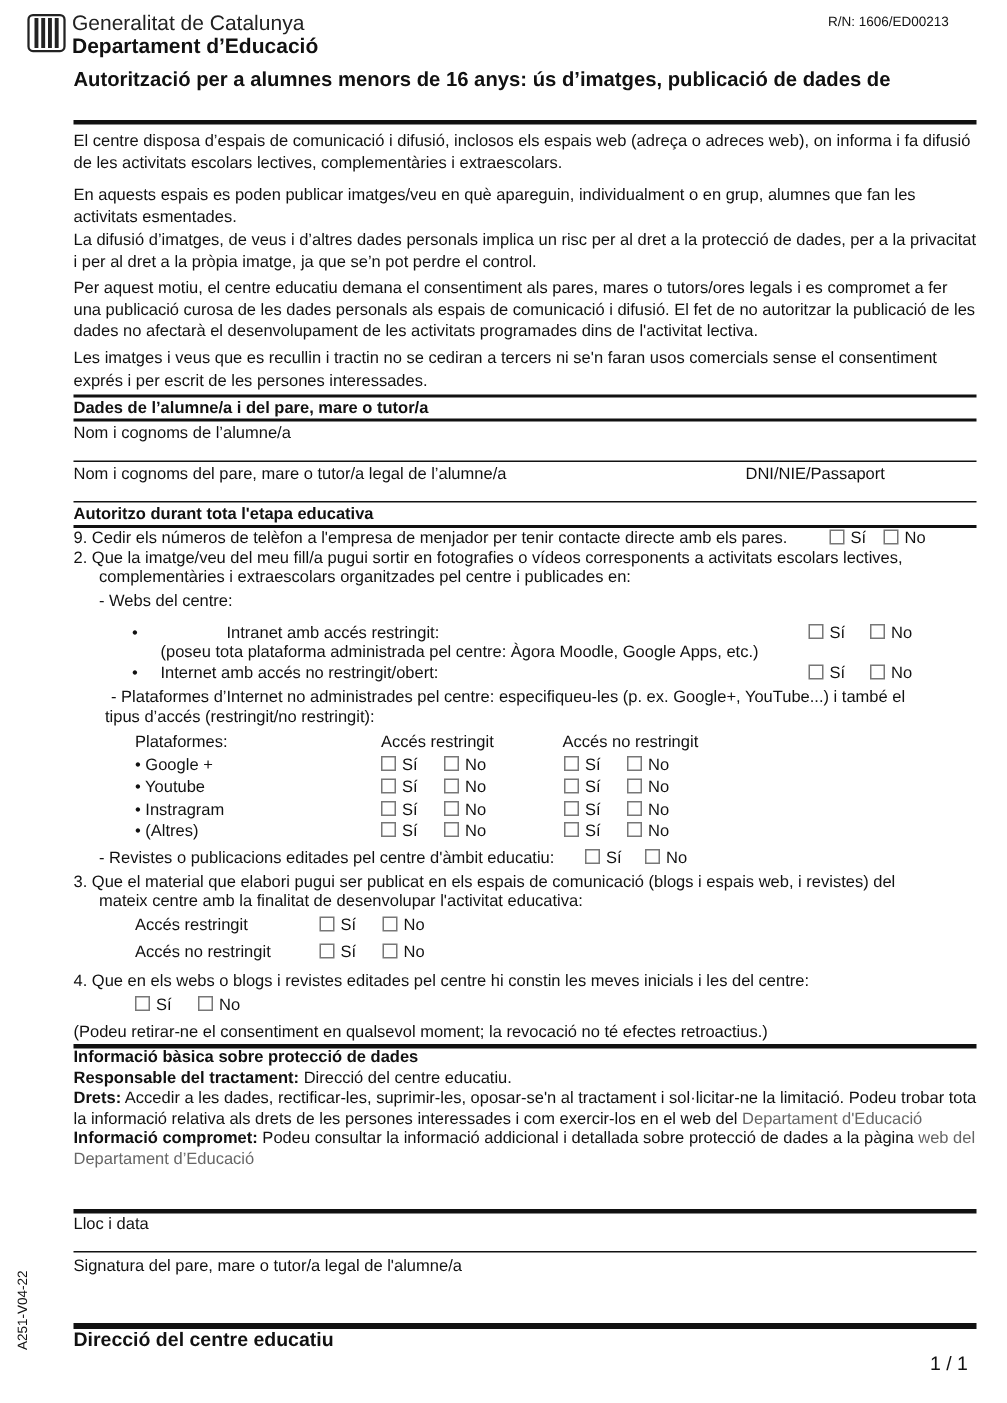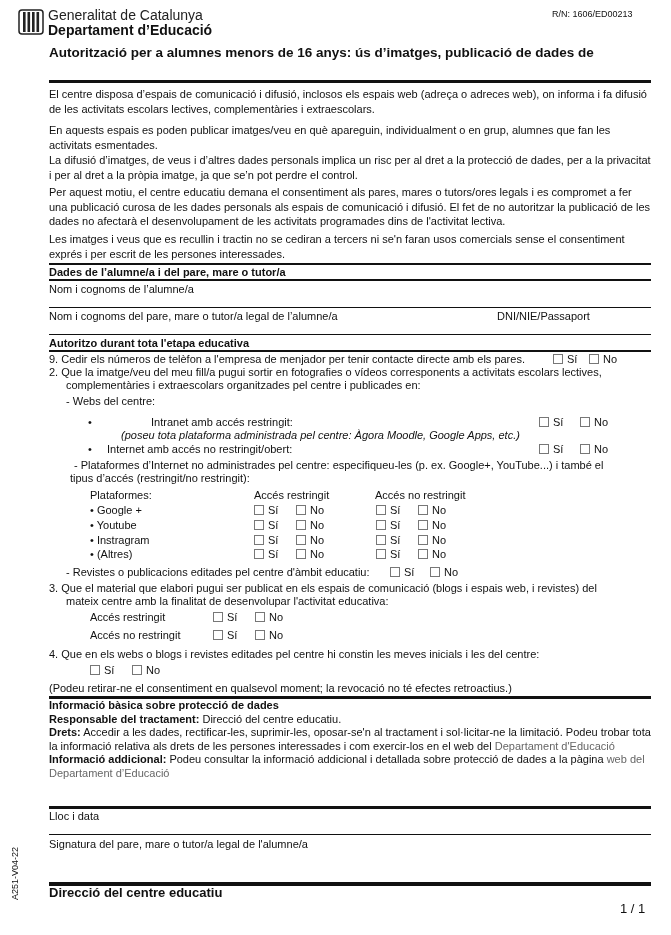--- a/index.html
+++ b/index.html
@@ -67,21 +67,21 @@
 <div class="abs lbl" style="left:49px;top:353px;">9.  Cedir els números de telèfon a l'empresa de menjador per tenir contacte directe amb els pares.</div>
 <span class="opt" style="left:553px;top:353px;"><span class="cb"></span><span>Sí</span></span>
 <span class="opt" style="left:589px;top:353px;"><span class="cb"></span><span>No</span></span>
 
 <div class="abs lbl" style="left:49px;top:366px;">2.  Que la imatge/veu del meu fill/a pugui sortir en fotografies o vídeos corresponents a activitats escolars lectives,</div>
 <div class="abs lbl" style="left:66px;top:379px;">complementàries i extraescolars organitzades pel centre i publicades en:</div>
 <div class="abs lbl" style="left:66px;top:395px;">- Webs del centre:</div>
 
 <div class="abs lbl" style="left:88px;top:416px;">•</div>
 <div class="abs lbl" style="left:107px;top:416px;margin-left:44px;">Intranet amb accés restringit:</div>
-<div class="abs lbl" style="left:121px;top:429px;font-style:italic;">(poseu tota plataforma administrada pel centre: Àgora Moodle, Google Apps, etc.)</div>
+<div class="abs lbl" style="left:107px;top:429px;">(poseu tota plataforma administrada pel centre: Àgora Moodle, Google Apps, etc.)</div>
 <span class="opt" style="left:539px;top:416px;"><span class="cb"></span><span>Sí</span></span>
 <span class="opt" style="left:580px;top:416px;"><span class="cb"></span><span>No</span></span>
 
 <div class="abs lbl" style="left:88px;top:443px;">•</div>
 <div class="abs lbl" style="left:107px;top:443px;">Internet amb accés no restringit/obert:</div>
 <span class="opt" style="left:539px;top:443px;"><span class="cb"></span><span>Sí</span></span>
 <span class="opt" style="left:580px;top:443px;"><span class="cb"></span><span>No</span></span>
 
 <div class="abs lbl" style="left:64px;top:459px;margin-left:10px;">- Plataformes d’Internet no administrades pel centre: especifiqueu-les (p. ex. Google+, YouTube...) i també el</div>
 <div class="abs lbl" style="left:70px;top:472px;">tipus d’accés (restringit/no restringit):</div>
@@ -138,21 +138,21 @@
 <span class="opt" style="left:90px;top:664px;"><span class="cb"></span><span>Sí</span></span>
 <span class="opt" style="left:132px;top:664px;"><span class="cb"></span><span>No</span></span>
 
 <div class="abs lbl" style="left:49px;top:682px;">(Podeu retirar-ne el consentiment en qualsevol moment; la revocació no té efectes retroactius.)</div>
 <div class="abs rule" style="top:696px;height:3px;"></div>
 
 <div class="abs p" style="top:699px;line-height:13.5px;">
   <div style="font-weight:bold;">Informació bàsica sobre protecció de dades</div>
   <div><b>Responsable del tractament:</b><span> Direcció del centre educatiu.</span></div>
   <div><b>Drets:</b><span> Accedir a les dades, rectificar-les, suprimir-les, oposar-se'n al tractament i sol·licitar-ne la limitació. Podeu trobar tota la informació relativa als drets de les persones interessades i com exercir-los en el web del </span><span class="link">Departament d'Educació</span></div>
-  <div><b>Informació addicional:</b><span> Podeu consultar la informació addicional i detallada sobre protecció de dades a la pàgina </span><span class="link">web del Departament d’Educació</span></div>
+  <div><b>Informació compromet:</b><span> Podeu consultar la informació addicional i detallada sobre protecció de dades a la pàgina </span><span class="link">web del Departament d’Educació</span></div>
 </div>
 <div class="abs rule" style="top:806px;height:3px;"></div>
 
 <div class="abs lbl" style="left:49px;top:810px;">Lloc i data</div>
 <div class="abs" style="left:49px;top:822px;width:602px;height:10px;"></div>
 <div class="abs rule" style="top:834px;height:1px;"></div>
 <div class="abs lbl" style="left:49px;top:838px;">Signatura del pare, mare o tutor/a legal de l'alumne/a</div>
 <div class="abs" style="left:49px;top:852px;width:602px;height:28px;"></div>
 <div class="abs rule" style="top:882px;height:4px;"></div>
 <div class="abs" style="left:49px;top:885px;font-size:13px;font-weight:bold;">Direcció del centre educatiu</div>

